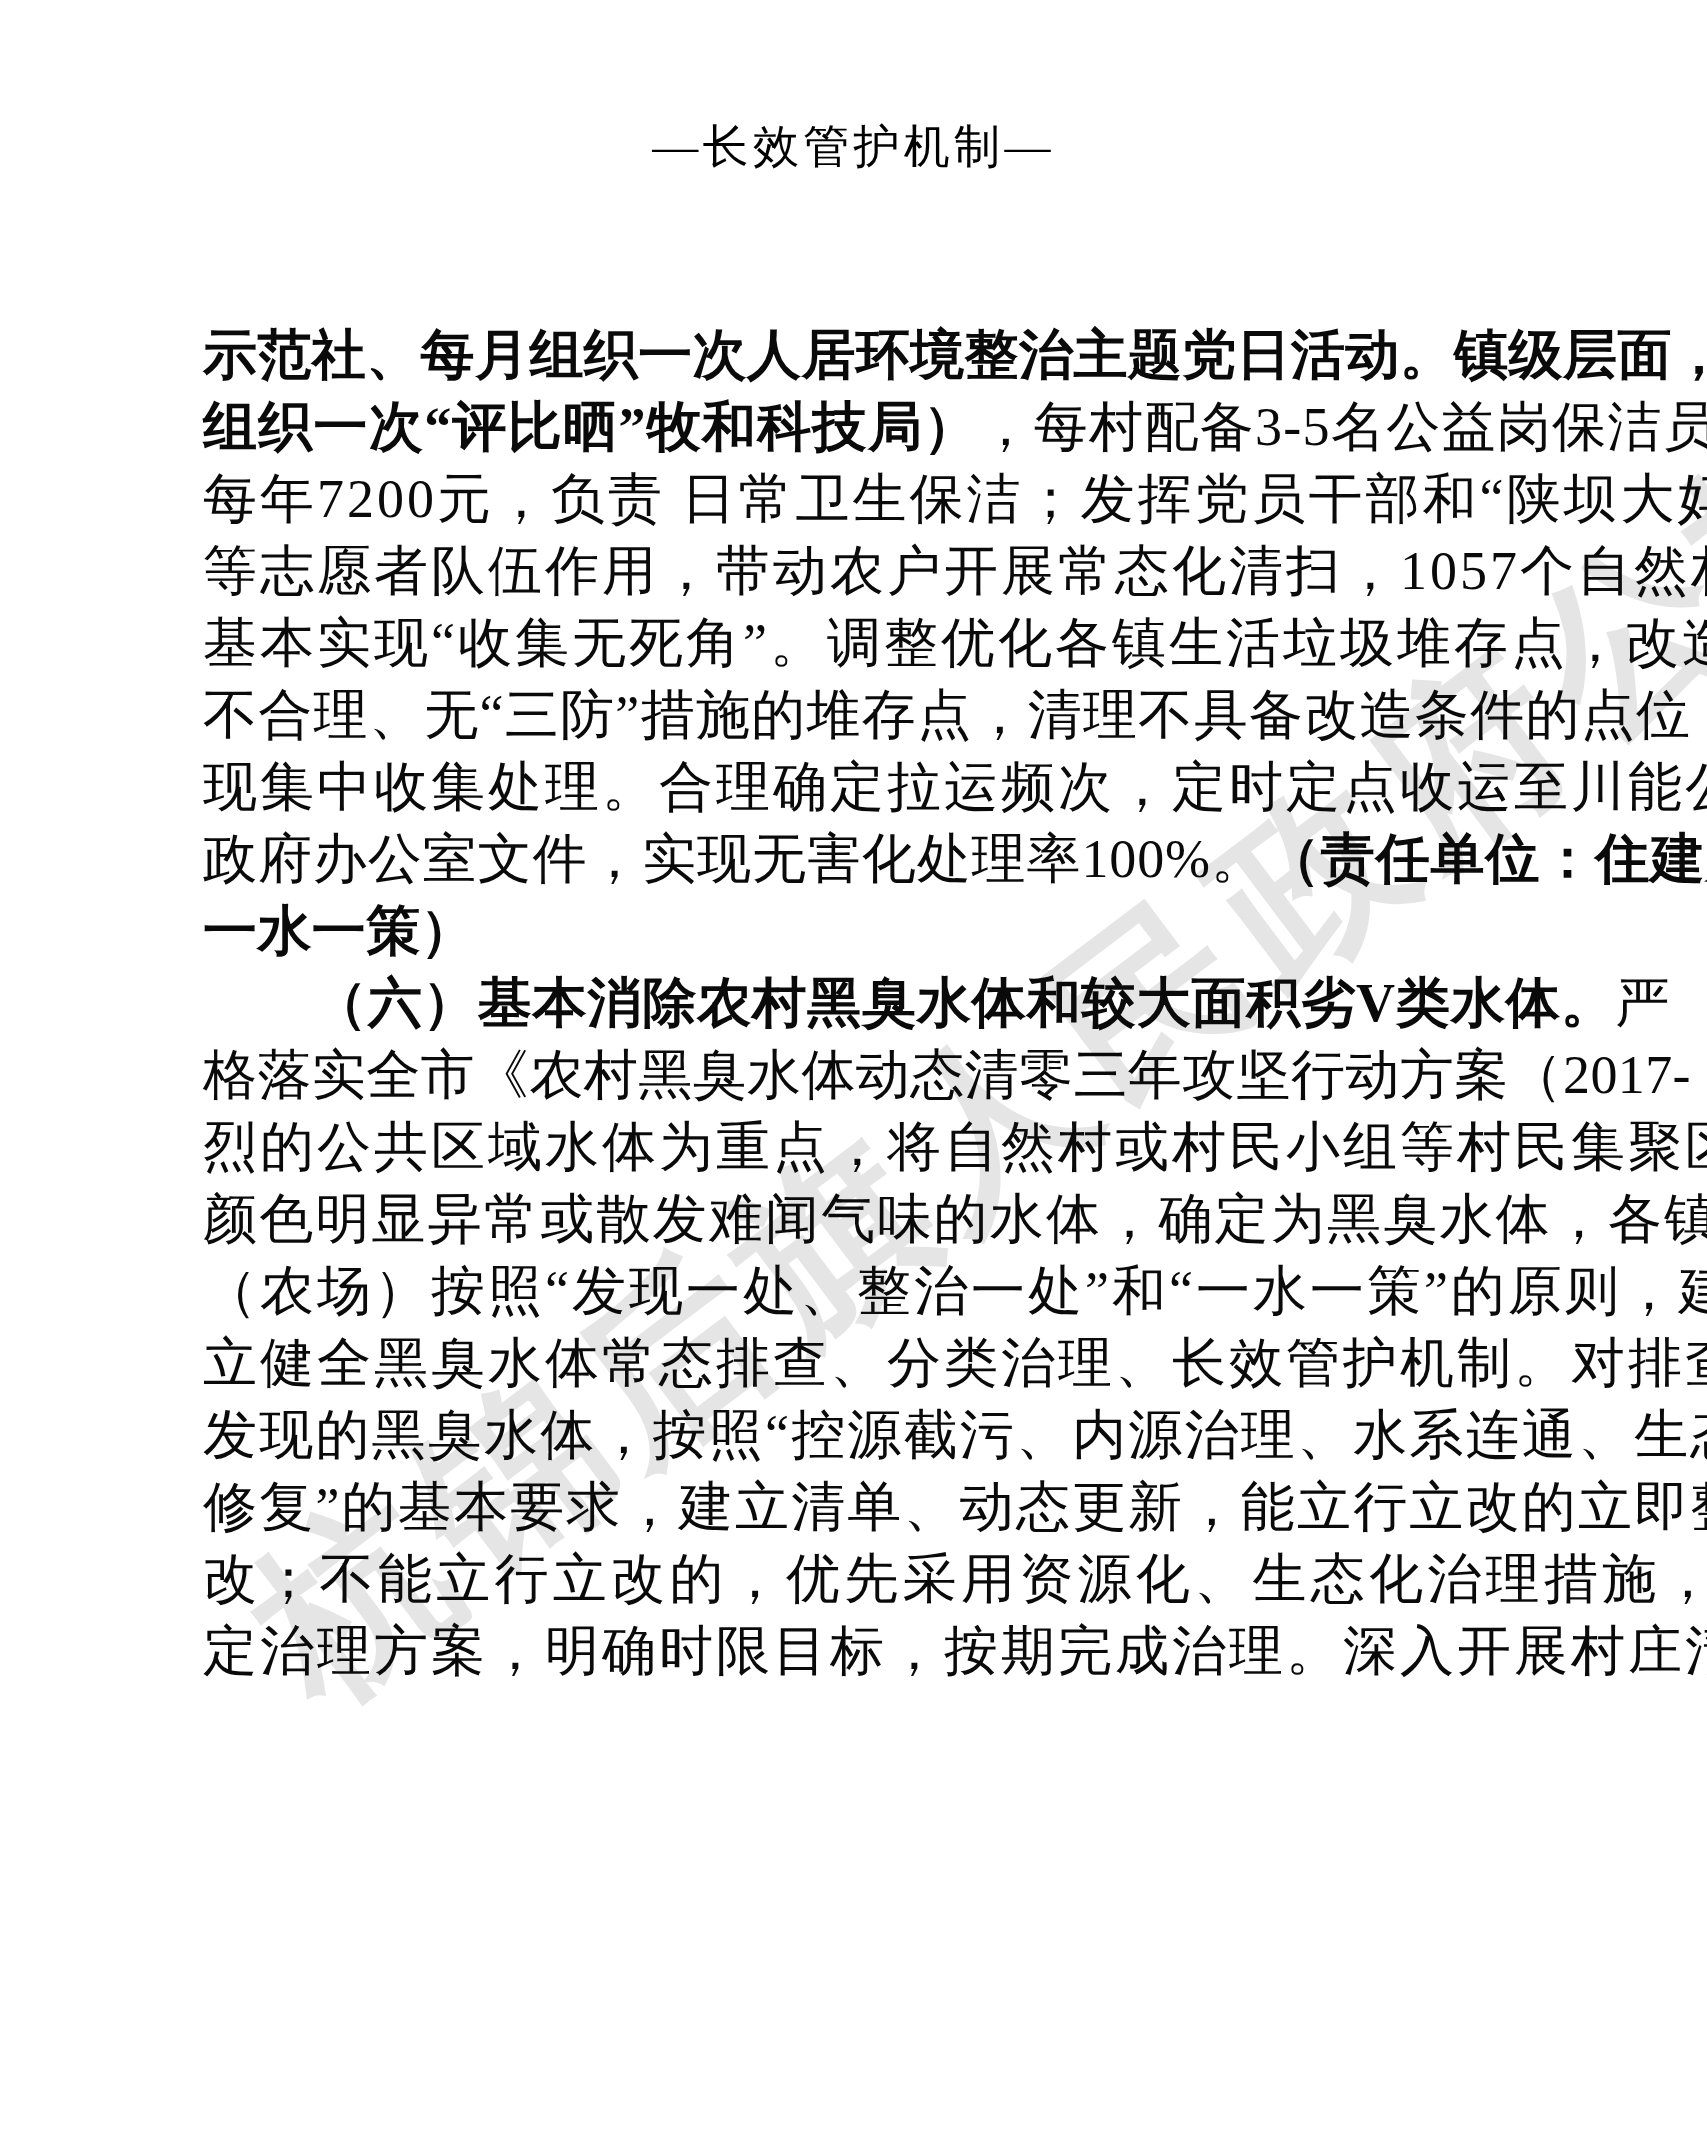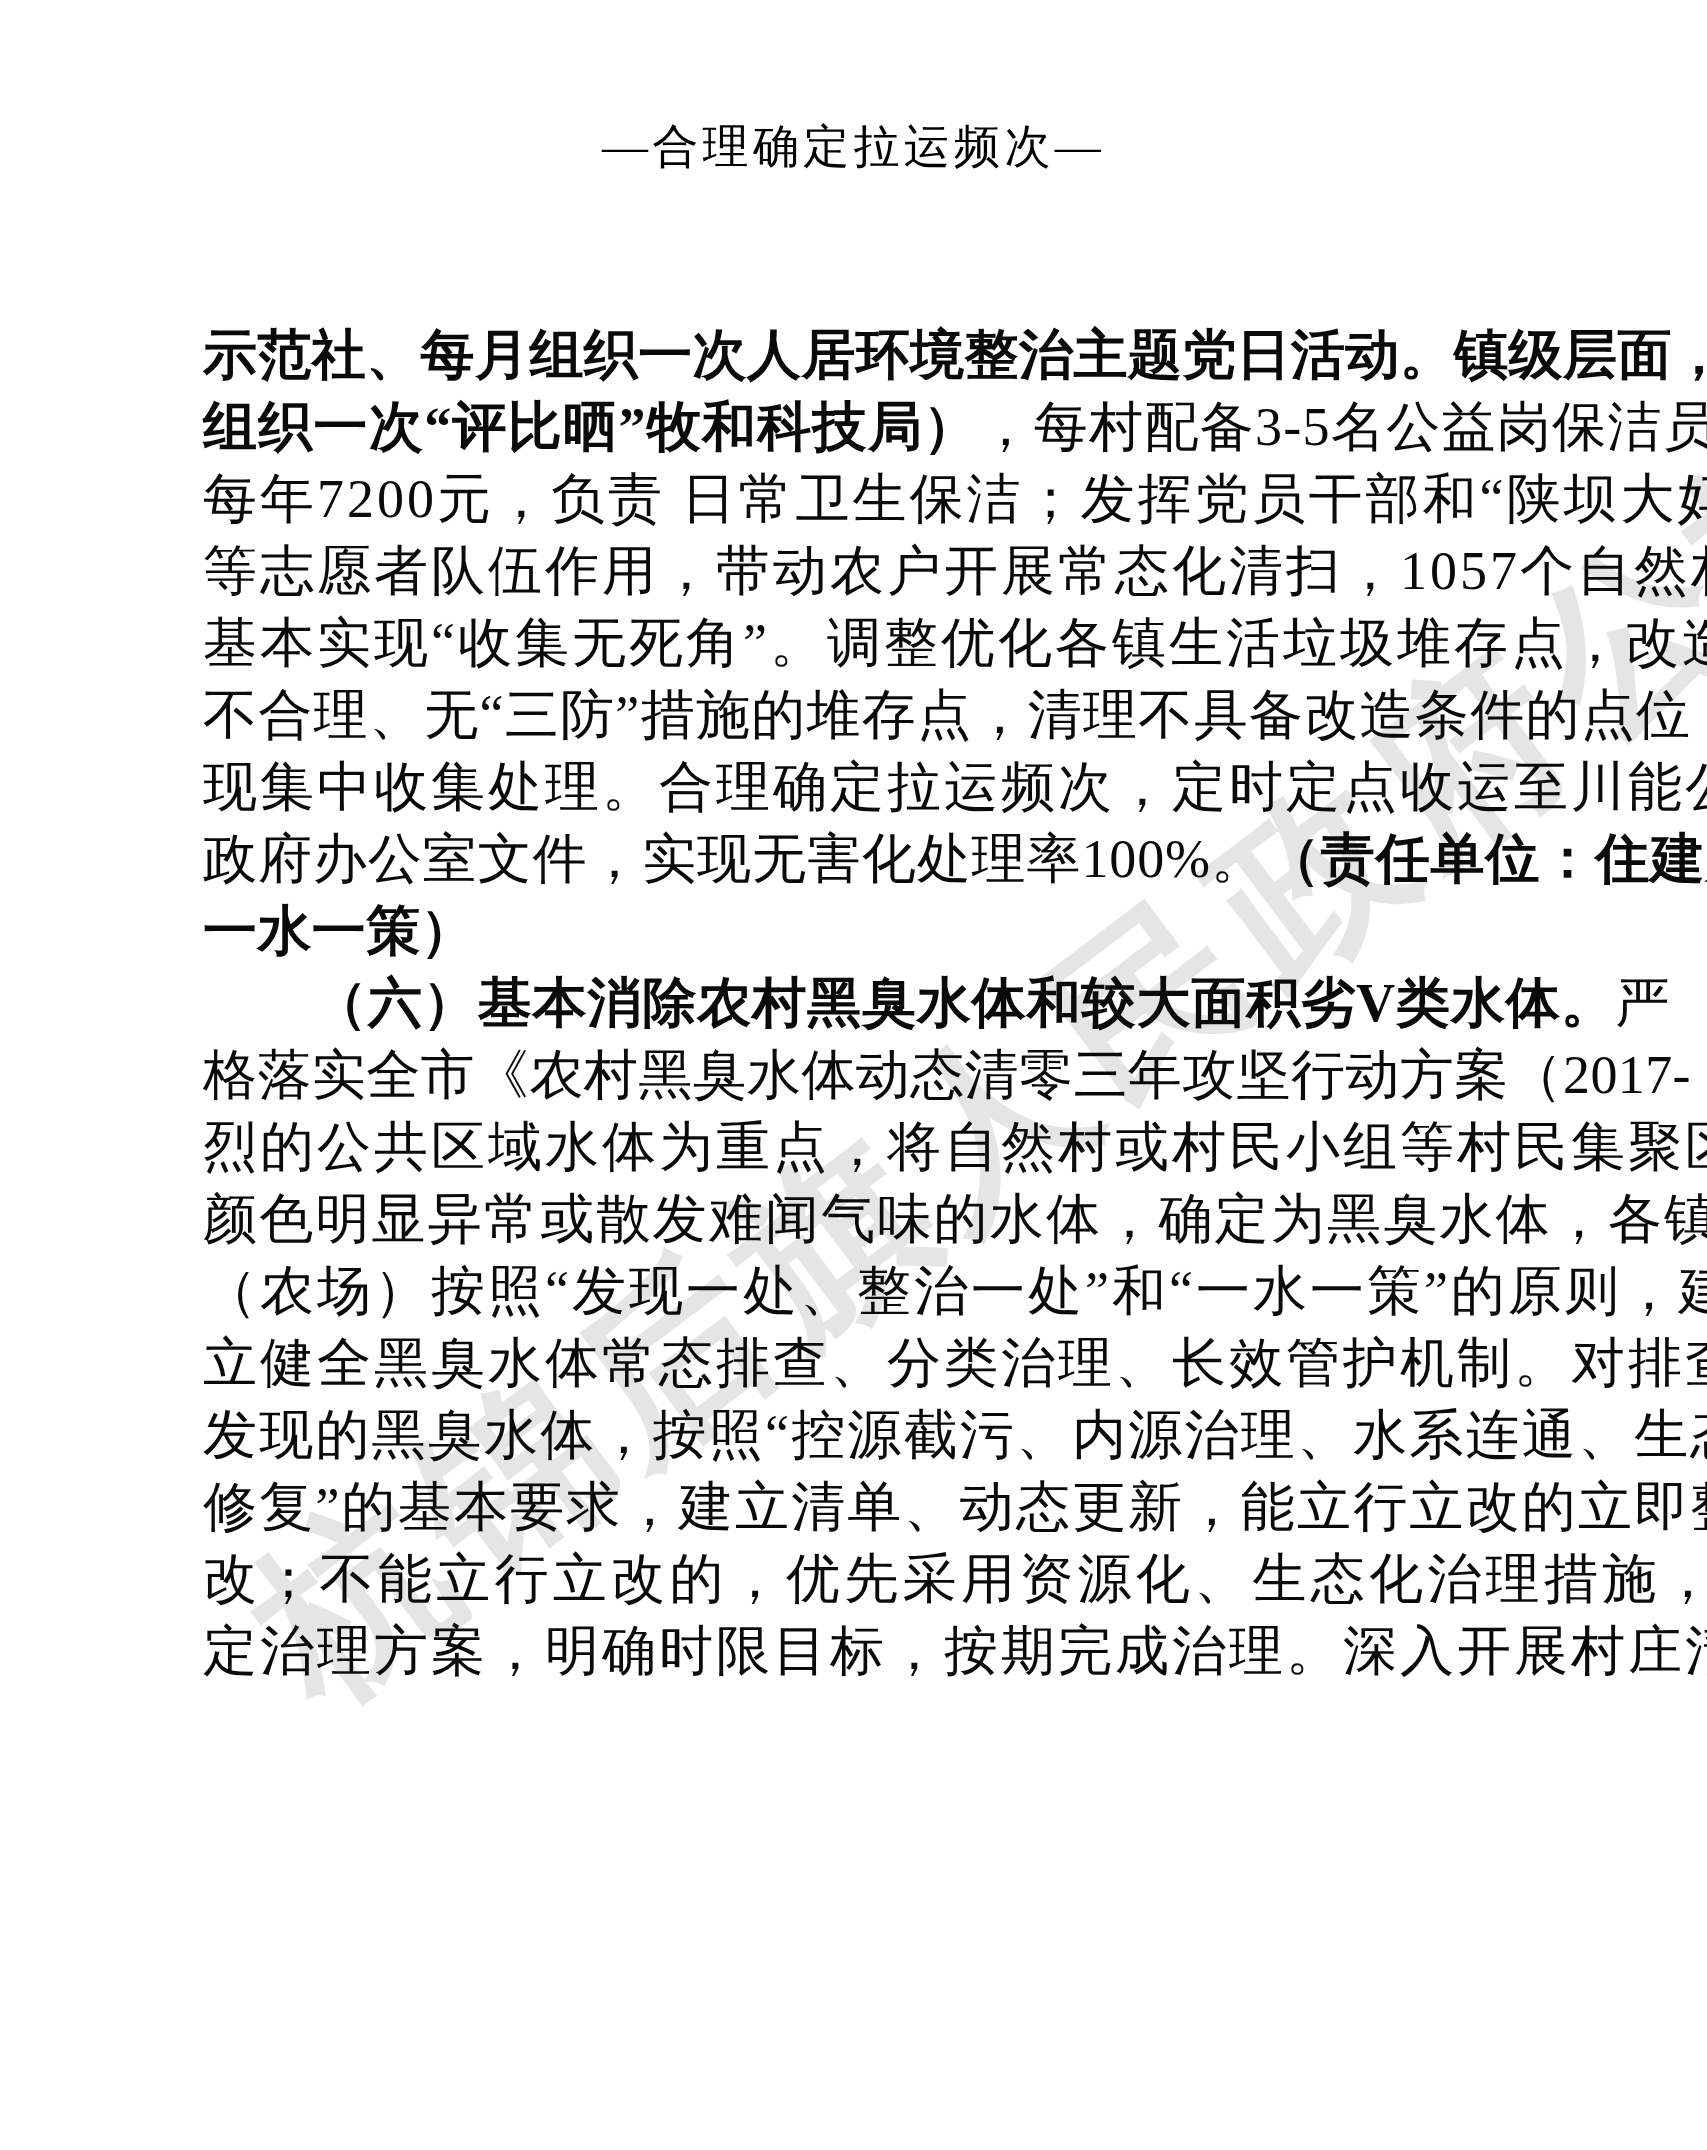--- a/index.html
+++ b/index.html
@@ -98,21 +98,21 @@
 </head>
 <body>
 
 <div class="page">
 
   <div class="watermark-layer">
     <div class="watermark-text">杭锦后旗人民政府公报</div>
   </div>
 
   <div class="doc-header">
-    <div class="doc-header-title">—合理确定拉运频次—</div>
+    <div class="doc-header-title">—长效管护机制—</div>
   </div>
 
   <div class="doc-body" id="doc-body">
       <div class="doc-line ls-1" id="line-01"><span class="seg-bold">示范社、每月组织一次人居环境整治主题党日活动。镇级层面，每季度</span></div>
       <div class="doc-line ls-3" id="line-02"><span class="seg-bold">组织一次“评比晒”牧和科技局）</span><span class="seg-normal">，每村配备3-5名公益岗保洁员，每人</span></div>
       <div class="doc-line ls-5" id="line-03"><span class="seg-normal">每年7200元，负责 日常卫生保洁；发挥党员干部和“陕坝大妈”</span></div>
       <div class="doc-line ls-5" id="line-04"><span class="seg-normal">等志愿者队伍作用，带动农户开展常态化清扫，1057个自然村</span></div>
       <div class="doc-line ls-5" id="line-05"><span class="seg-normal">基本实现“收集无死角”。调整优化各镇生活垃圾堆存点，改造</span></div>
       <div class="doc-line ls-3" id="line-06"><span class="seg-normal">不合理、无“三防”措施的堆存点，清理不具备改造条件的点位，</span></div>
       <div class="doc-line ls-5" id="line-08"><span class="seg-normal">现集中收集处理。合理确定拉运频次，定时定点收运至川能公</span></div>

